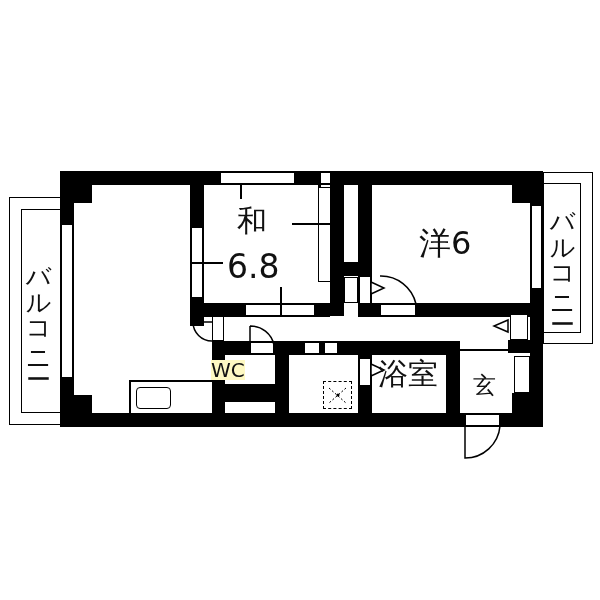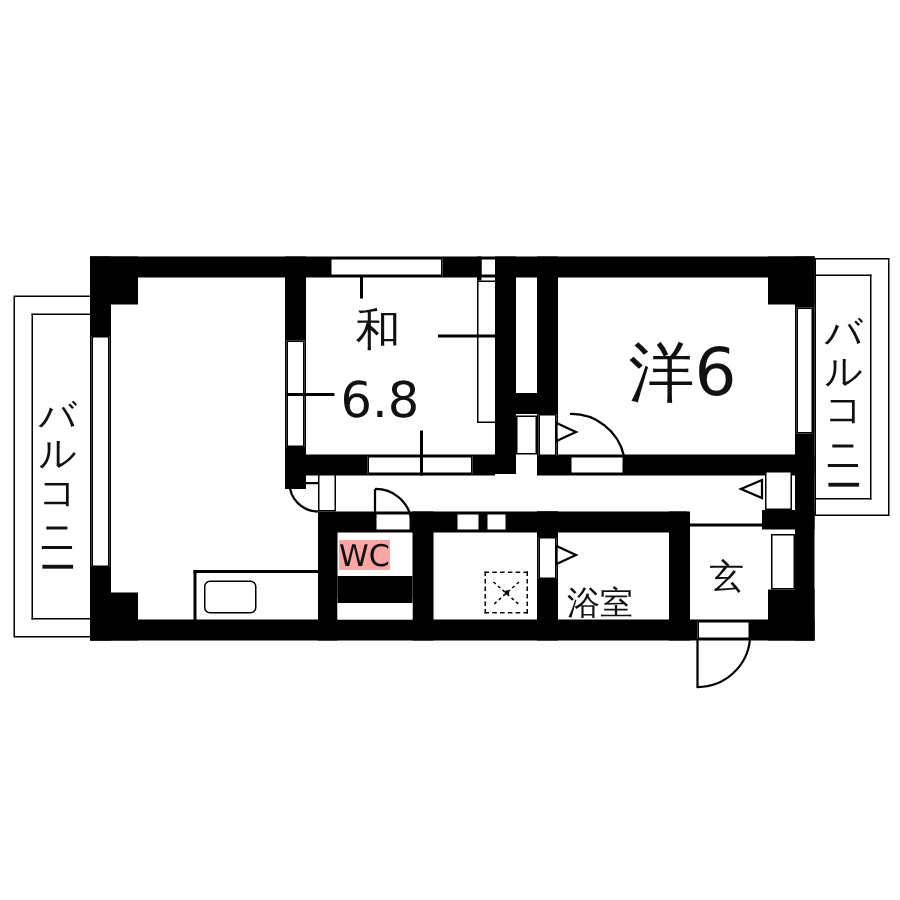--- a/index.html
+++ b/index.html
@@ -103,18 +103,18 @@
     <path d="M371 282 L384 288 L371 294 Z" fill="#fff" stroke="#000" stroke-width="1.5"></path>
     <path d="M371 364 L384 370 L371 376 Z" fill="#fff" stroke="#000" stroke-width="1.5"></path>
     <path d="M508 320 L494 326 L508 332 Z" fill="#fff" stroke="#000" stroke-width="1.5"></path>
 
     <path d="M329 388 L346 403 M346 388 L329 403" stroke="#000" stroke-width="1" stroke-dasharray="2 2"></path>
     <circle cx="338" cy="395" r="1.5" fill="#000"></circle>
   </svg>
 
   <div class="label" style="left:237px;top:206px;font-size:30px;">和</div>
   <div class="label" style="left:227px;top:250px;font-size:33px;">6.8</div>
-  <div class="label" style="left:419px;top:227px;font-size:44px;">洋6</div>
-  <div class="label" style="left:226px;top:360px;font-size:20px;background:#fca5a5;">WC</div>
-  <div class="label" style="left:378px;top:392px;font-size:22px;">浴室</div>
+  <div class="label" style="left:419px;top:227px;font-size:32px;">洋6</div>
+  <div class="label" style="left:211px;top:360px;font-size:20px;background:#fef9c3;">WC</div>
+  <div class="label" style="left:378px;top:359px;font-size:30px;">浴室</div>
   <div class="label" style="left:473px;top:374px;font-size:23px;">玄</div>
 
 </div>
 
 </body></html>

